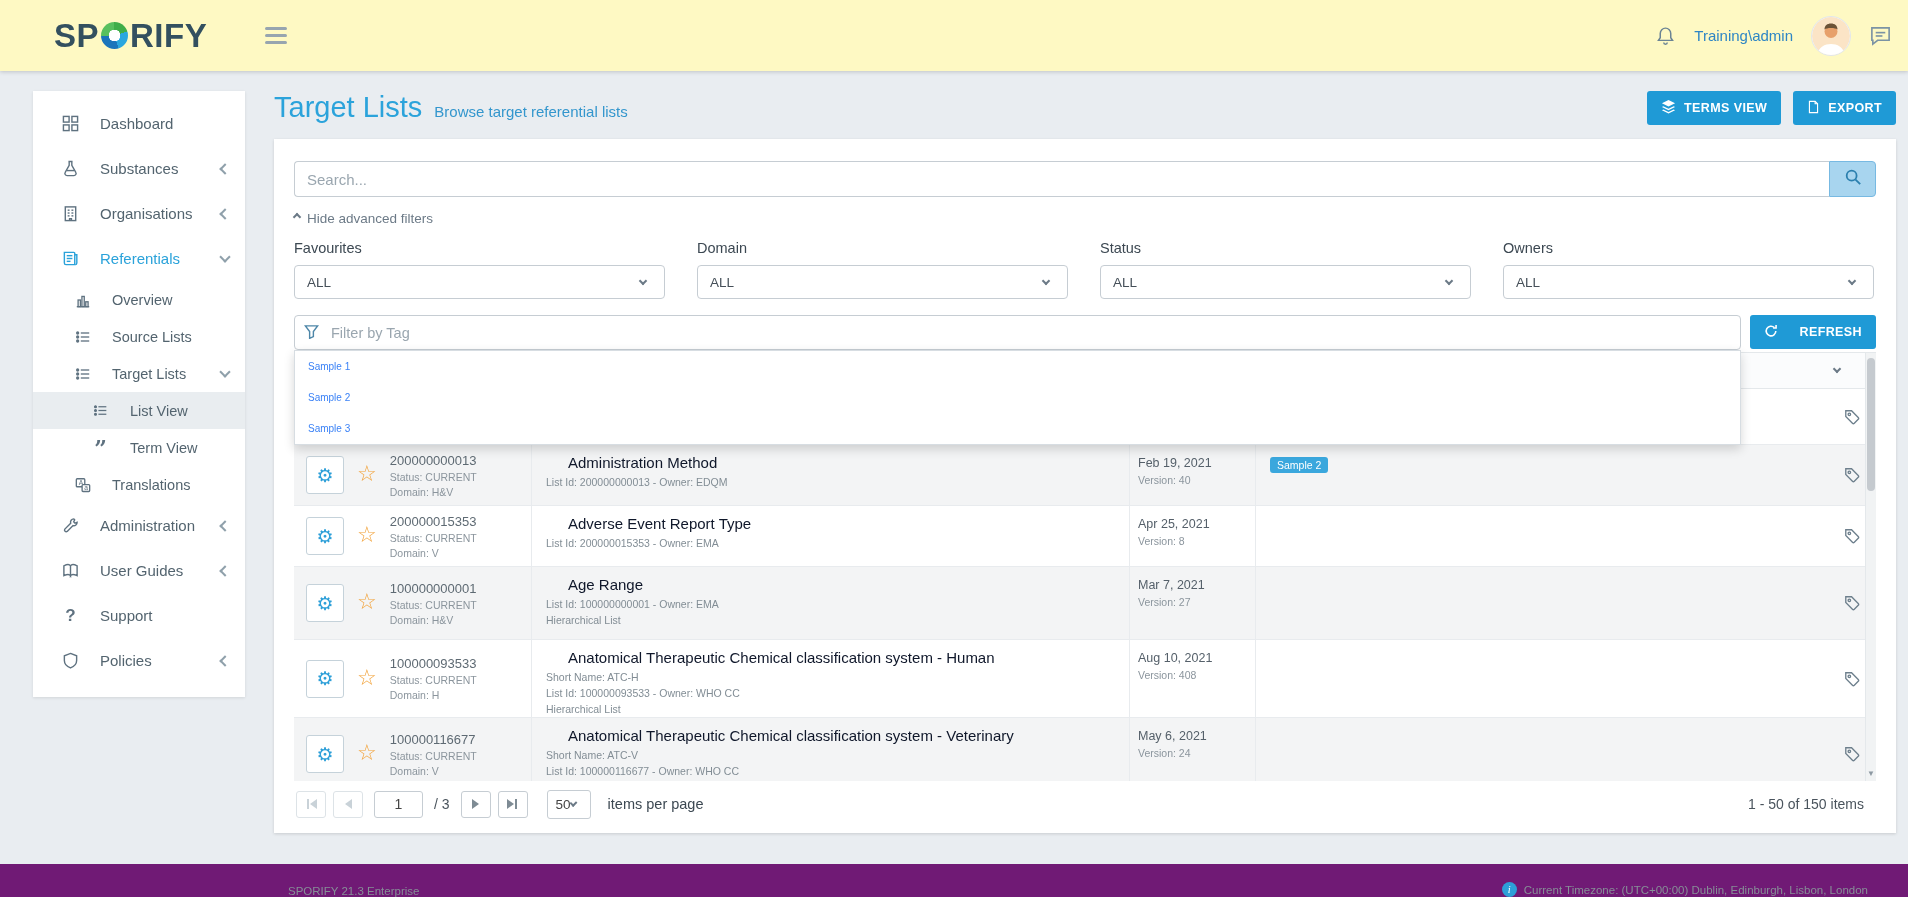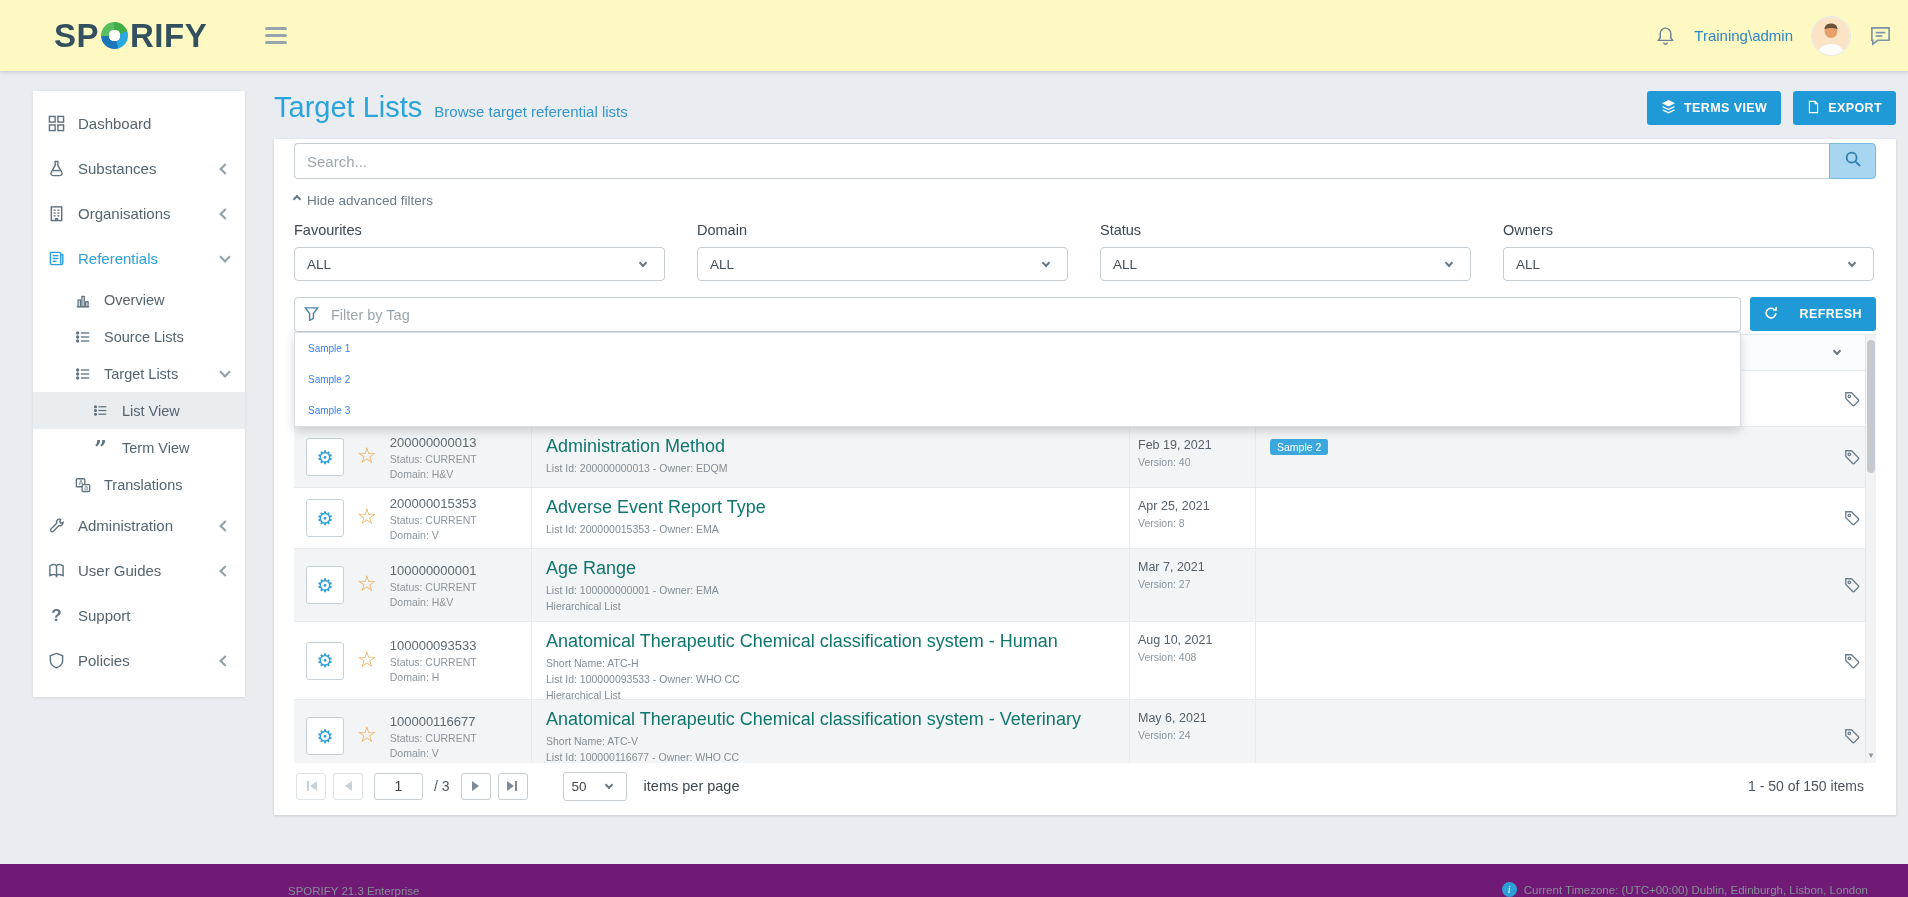--- a/index.html
+++ b/index.html
@@ -22,21 +22,21 @@
   .hamburger span { width:22px; height:3px; background:#97a5af; border-radius:2px; }
   .hd-right { margin-left:auto; display:flex; align-items:center; gap:18px; }
   .username { color:#2e86c5; font-size:15px; cursor:pointer;}
   .avatar { width:40px; height:40px; border-radius:50%; overflow:hidden; background:#f6f8f9; border:1px solid #e3e7ea; cursor:pointer;}
   .icon-btn { display:flex; align-items:center; cursor:pointer; }
   
   .layout { flex:1 1 auto; display:flex; align-items:flex-start; overflow:hidden; }
   
   .sidebar { width:212px; margin:20px 0 0 33px; background:#fff; padding:10px 0 14px;
     box-shadow:0 1px 3px rgba(0,0,0,.10); flex:0 0 auto;}
-  .side-item { height:45px; display:flex; align-items:center; padding:0 10px 0 14px; gap:12px;
+  .side-item { height:45px; display:flex; align-items:center; padding:0 10px 0 28px; gap:20px;
     font-size:15px; color:#53646f; cursor:pointer;justify-content:space-between; }
   .side-item .icon { width:19px; display:flex; justify-content:center; align-items:center; color:#5f7280;}
   .side-item svg { stroke:#5f7280; fill:none; stroke-width:1.5; }
   .side-item .lbl { flex:1; white-space:nowrap; }
   .side-item.lvl2 { padding-left:40px; height:37px; font-size:14.5px; }
   .side-item.lvl3 { padding-left:58px; height:37px; font-size:14.5px; }
   .side-item.selected { background:#e9edf0; }
   .side-item.active { color:#2aa2da; }
   .side-item.active svg { stroke:#2aa2da; }
   .chev { width:8px; height:8px; border-right:2px solid #8fa0ab; border-bottom:2px solid #8fa0ab; display:inline-block; }
@@ -50,21 +50,21 @@
   .main { flex:1 1 auto; margin:20px 12px 0 29px; min-width:0; }
   .main-head { display:flex; align-items:flex-start; }
   .title-wrap { display:flex; align-items:baseline; gap:12px; }
   .page-title { font-size:29px; color:#2ba3db; font-weight:500; }
   .page-sub { font-size:15px; color:#3396cd; }
   .head-buttons { margin-left:auto; display:flex; gap:12px; }
   .btn { height:34px; background:var(--accent,#1f9ad6); color:#fff; font-size:12.5px; font-weight:bold;
     border:none; border-radius:3px; display:inline-flex; align-items:center; gap:8px; padding:0 14px;
     letter-spacing:.4px; cursor:pointer; font-family:inherit;}
   
-  .panel { background:#fff; margin-top:14px; box-shadow:0 1px 3px rgba(0,0,0,.14); padding:4px 20px 6px; }
+  .panel { background:#fff; margin-top:14px; box-shadow:0 1px 3px rgba(0,0,0,.14); padding:22px 20px 6px; }
   .search-row { display:flex; }
   .search-input { flex:1; height:36px; border:1px solid #c6cdd3; border-right:none; border-radius:4px 0 0 4px;
     padding:0 12px; font-size:15px; color:#333; outline:none; font-family:inherit;}
   input::placeholder { color:#9aa6af; }
   .search-btn { width:47px; height:36px; background:#a8d5ef; border:1px solid #77b9e2; border-radius:0 4px 4px 0;
     display:flex; align-items:center; justify-content:center; cursor:pointer; }
   .adv-toggle { margin-top:12px; font-size:13.5px; color:#6c7a87; display:inline-flex; align-items:center; gap:7px; cursor:pointer; height:19px;}
   .filters { display:grid; grid-template-columns:repeat(4,371px); column-gap:32px; margin-top:12px; }
   .filter-label { font-size:14.5px; color:#3c4852; display:block; margin-bottom:9px; }
   .select { height:34px; border:1px solid #c6cdd3; border-radius:4px; display:flex; align-items:center;
@@ -90,21 +90,21 @@
   .c1 { width:238px; display:flex; align-items:center; gap:13px; padding-left:12px; border-right:1px solid #e8ebee; flex:0 0 auto;}
   .c2 { width:598px; padding:9px 10px 0 14px; border-right:1px solid #e8ebee; flex:0 0 auto;}
   .c3 { width:126px; padding:11px 6px 0 8px; border-right:1px solid #e8ebee; font-size:12.5px; color:#55606a; flex:0 0 auto;}
   .c4 { flex:1; position:relative; padding:10px 46px 0 14px; }
   .gear-btn { width:38px; height:38px; border:1px solid #c5d2da; border-radius:3px; background:#fff;
     color:#2d9fd8; font-size:19px; display:flex; align-items:center; justify-content:center; cursor:pointer; flex:0 0 auto;}
   .star { font-size:22px; color:#f2a33c; cursor:pointer; line-height:1; margin-top:-2px; flex:0 0 auto;}
   .code { font-size:13px; color:#5e6a73; }
   .subtxt { font-size:10.5px; color:#8b959d; margin-top:3px; }
   .subtxt:empty { display:none; }
-  .name-link { font-size:18px; color:#0f766e; cursor:pointer; line-height:1.2; }
+  .name-link { font-size:15px; color:#0f172a; cursor:pointer; line-height:1.2;margin-left:22px; }
   .sub-line { font-size:10.5px; color:#828d95; margin-top:4px; }
   .sub-line:empty { display:none; }
   .ver { font-size:10.5px; color:#8b959d; margin-top:4px; }
   .badge { display:inline-block; background:#3aa7dd; color:#fff; font-size:10.5px; padding:2px 7px; border-radius:3px; margin-top:2px;}
   .badge:empty { display:none; }
   .tag-icon { position:absolute; right:16px; top:50%; transform:translateY(-50%); cursor:pointer; line-height:0;}
   
   .scrollbar { position:absolute; top:0; right:0; width:11px; height:100%; background:#f1f3f4; border-left:1px solid #e4e8eb; cursor:pointer;}
   .sb-thumb { position:absolute; top:5px; left:1px; width:8px; height:133px; background:#c5cacf; border-radius:4px; cursor:grab;}
   .sb-down { position:absolute; bottom:3px; left:0; width:10px; text-align:center; font-size:8px; color:#8d99a2; cursor:pointer;}
@@ -113,22 +113,22 @@
   .pg-btn { width:30px; height:27px; border:1px solid #c6cdd3; border-radius:3px; background:#fff;
     display:flex; align-items:center; justify-content:center; cursor:pointer; color:#7e8b94; }
   .pg-btn.disabled { color:#c9d2d8; border-color:#dde3e7; }
   .tri { width:0; height:0; border-style:solid; }
   .tri.left { border-width:5px 7px 5px 0; border-color:transparent currentColor transparent transparent; }
   .tri.right { border-width:5px 0 5px 7px; border-color:transparent transparent transparent currentColor; }
   .bar { width:2px; height:10px; background:currentColor; margin:0 1px; }
   .pg-input { width:49px; height:27px; border:1px solid #c6cdd3; border-radius:3px; text-align:center;
     font-size:14px; color:#444; outline:none; font-family:inherit; margin-left:4px;}
   .pg-total { font-size:14px; color:#4a545d; margin:0 4px; }
-  .pg-select { width:64px; height:29px; border:1px solid #c6cdd3; border-radius:3px; display:flex; align-items:center;
-    justify-content:space-between; padding:0 8px; font-size:13.5px; color:#444; margin-left:28px; cursor:pointer; background:#fff;}
+  .pg-select { width:44px; height:29px; border:1px solid #c6cdd3; border-radius:3px; display:flex; align-items:center;
+    justify-content:space-between; padding:0 8px; font-size:13.5px; color:#444; margin-left:12px; cursor:pointer; background:#fff;}
   .pg-label { font-size:14.5px; color:#3c4852; margin-left:10px; }
   .pg-summary { margin-left:auto; font-size:14px; color:#4a545d; padding-right:10px; }
   
   .footer { flex:0 0 auto; height:33px; background:#701a75; display:flex; align-items:flex-end;
     padding:0 40px 0 288px; font-size:11.5px; color:#868f97; margin-top:auto;gap:12px; }
   .ft-right { margin-left:auto; display:flex; align-items:center; gap:7px; }
   .info-ic { width:15px; height:15px; border-radius:50%; background:#2d9fd8; color:#fff; font-size:10.5px;
     font-style:italic; display:inline-flex; align-items:center; justify-content:center; font-family:"Liberation Serif",serif; }
 </style>
 </head>

